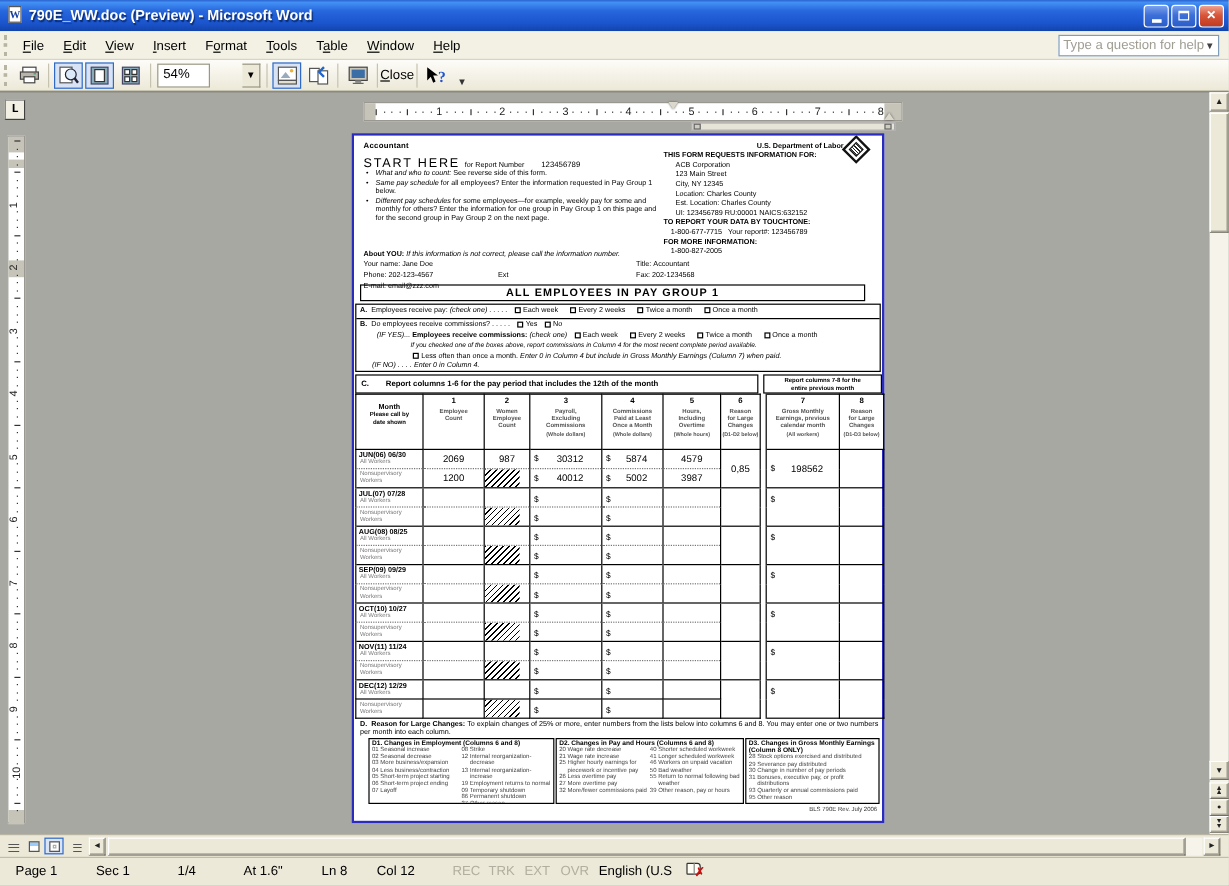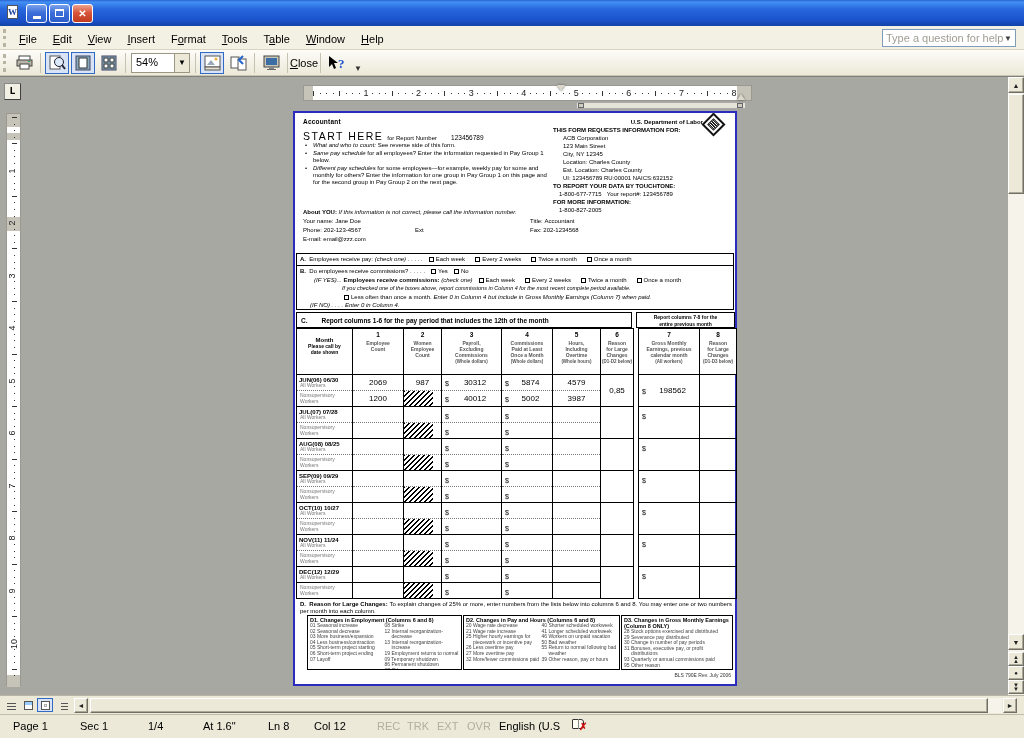--- a/index.html
+++ b/index.html
@@ -32,21 +32,21 @@
   font-size:11px;color:#a09d92;display:flex;align-items:center;padding:0 3px;}
 #help-box .dd{margin-left:auto;color:#404040;font-size:8px;}
 
 
 #toolbar{position:absolute;left:0;top:50px;width:1024px;height:26px;background:linear-gradient(180deg,#fdfcf8,#ece9d8);
   border-bottom:1px solid #c8c5b2;display:flex;align-items:center;}
 .tbtn{width:24px;height:22px;display:flex;align-items:center;justify-content:center;border:1px solid transparent;margin:0 1px;}
 .tbtn.pressed{border:1px solid #316ac5;background:#d8e4f5;}
 .tsep{width:1px;height:20px;background:#c5c2b0;margin:0 3px;}
 .tbtn svg{display:block;}
-#zoom-combo{display:flex;align-items:center;margin:0 2px;}
+#zoom-combo{display:flex;align-items:center;margin:0 2px;gap:27px;}
 #zoom-combo .zval{width:44px;height:20px;background:#fff;border:1px solid #9a9884;font-size:11px;padding:2px 4px;color:#000;}
 #zoom-combo .zarr{width:15px;height:20px;border:1px solid #9a9884;border-left:none;background:#ece9d8;
   display:flex;align-items:center;justify-content:center;font-size:8px;}
 #close-preview{padding:2px 8px;font-size:11px;height:20px;display:flex;align-items:center;}
 #tb-more{font-size:8px;color:#333;padding:0 4px;align-self:flex-end;margin-bottom:2px;}
 
 
 #workspace{position:absolute;left:0;top:76px;width:1024px;height:619px;background:#a8a8a2;border-top:1px solid #808078;}
 #tab-sel{left:4px;top:6px;width:17px;height:17px;background:#f2f0e4;border:1px solid #888;border-right-color:#404040;
   border-bottom-color:#404040;display:flex;align-items:center;justify-content:center;font:bold 10px "Liberation Mono",monospace;}
@@ -148,20 +148,21 @@
 #footer-note{left:0;top:559px;width:436px;text-align:right;font-size:5px;color:#333;}
 </style>
 </head>
 <body>
 
 <div id="titlebar">
   <div id="word-icon">
       <span class="pg1"></span>
       <span class="w">W</span>
     </div>
+  <div id="title-text">790E_WW.doc (Preview) - Microsoft Word</div>
   <div class="wbtn">
       <span class="ming"></span>
     </div>
   <div class="wbtn">
       <span class="maxg"></span>
     </div>
   <div class="wbtn closeb">✕</div>
 </div>
 
 <div id="menubar">
@@ -338,20 +339,21 @@
       <div style="padding-left:10px;">UI: 123456789   RU:00001  NAICS:632152</div>
       <div class="b">TO REPORT YOUR DATA BY TOUCHTONE:</div>
       <div style="padding-left:6px;"><span>1-800-677-7715</span>&nbsp;&nbsp;&nbsp;<span>Your report#: 123456789</span></div>
       <div class="b">FOR MORE INFORMATION:</div>
       <div style="padding-left:6px;">1-800-827-2005</div>
     </div>
     <div id="dol-logo" class="pg">
         <span class="in"></span>
       </div>
 
+    <div id="group-title-box" class="pg">ALL EMPLOYEES IN PAY GROUP 1</div>
 
     <div id="ab-box" class="pg">
       <div id="row-a">
         <span class="b">A.</span>&nbsp;&nbsp;<span>Employees receive pay:</span>&nbsp;<span class="it">(check one)</span>&nbsp;<span>. . . . .</span><span id="a-opts"><span class="opt"><span class="cb"></span><span class="ol">Each week</span></span><span class="opt"><span class="cb"></span><span class="ol">Every 2 weeks</span></span><span class="opt"><span class="cb"></span><span class="ol">Twice a month</span></span><span class="opt"><span class="cb"></span><span class="ol">Once a month</span></span></span>
       </div>
       <div id="sec-b">
         <div>
           <span class="b">B.</span>&nbsp;&nbsp;<span>Do employees receive commissions?</span>&nbsp;<span>. . . . .</span><span class="cb"></span><span>Yes</span><span class="cb"></span><span>No</span>
         </div>
         <div style="padding-left:14px;">

